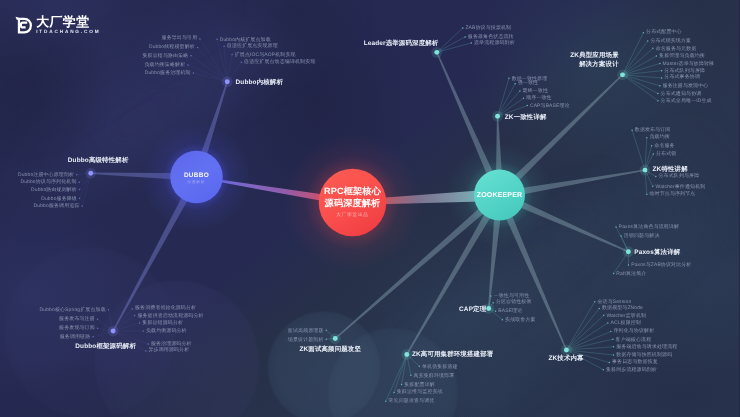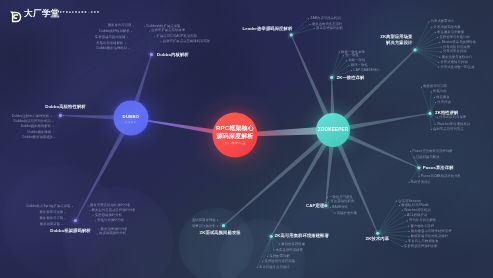--- a/index.html
+++ b/index.html
@@ -6,21 +6,21 @@
   html,body{margin:0;padding:0;background:#21243f;}
   body{width:493px;height:278px;overflow:hidden;font-family:"Liberation Sans",sans-serif;}
   #stage{position:relative;width:493px;height:278px;overflow:hidden;background:#24264a;}
   .layer{position:absolute;left:0;top:0;width:493px;height:278px;}
   .itm{position:absolute;white-space:nowrap;font-size:3.3px;color:#8b95b2;
        letter-spacing:.1px;line-height:1;}
   .blab{position:absolute;white-space:nowrap;font-weight:bold;color:#eaeff8;
         font-size:4.3px;letter-spacing:.1px;line-height:1;}
   #logo{position:absolute;left:9.5px;top:10px;display:flex;align-items:flex-start;gap:2.6px;}
   #logomark{width:12px;height:12px;flex:none;margin-top:0.6px;}
-  #logotext{display:flex;flex-direction:row;font-family:Liberation Mono, monospace;}
+  #logotext{display:flex;flex-direction:column;}
   #logotitle{font-size:8.6px;font-weight:bold;color:#ffffff;line-height:9px;letter-spacing:.3px;}
   #logodomain{font-size:3.1px;font-weight:bold;color:#e9ecf6;line-height:4px;letter-spacing:1.25px;}
   .hublab{position:absolute;white-space:nowrap;text-align:center;color:#fff;line-height:1;}
 </style>
 </head>
 <body>
 
 <div id="stage">
   <svg class="layer" id="bg" width="493" height="278" viewBox="0 0 493 278">
       <defs>

